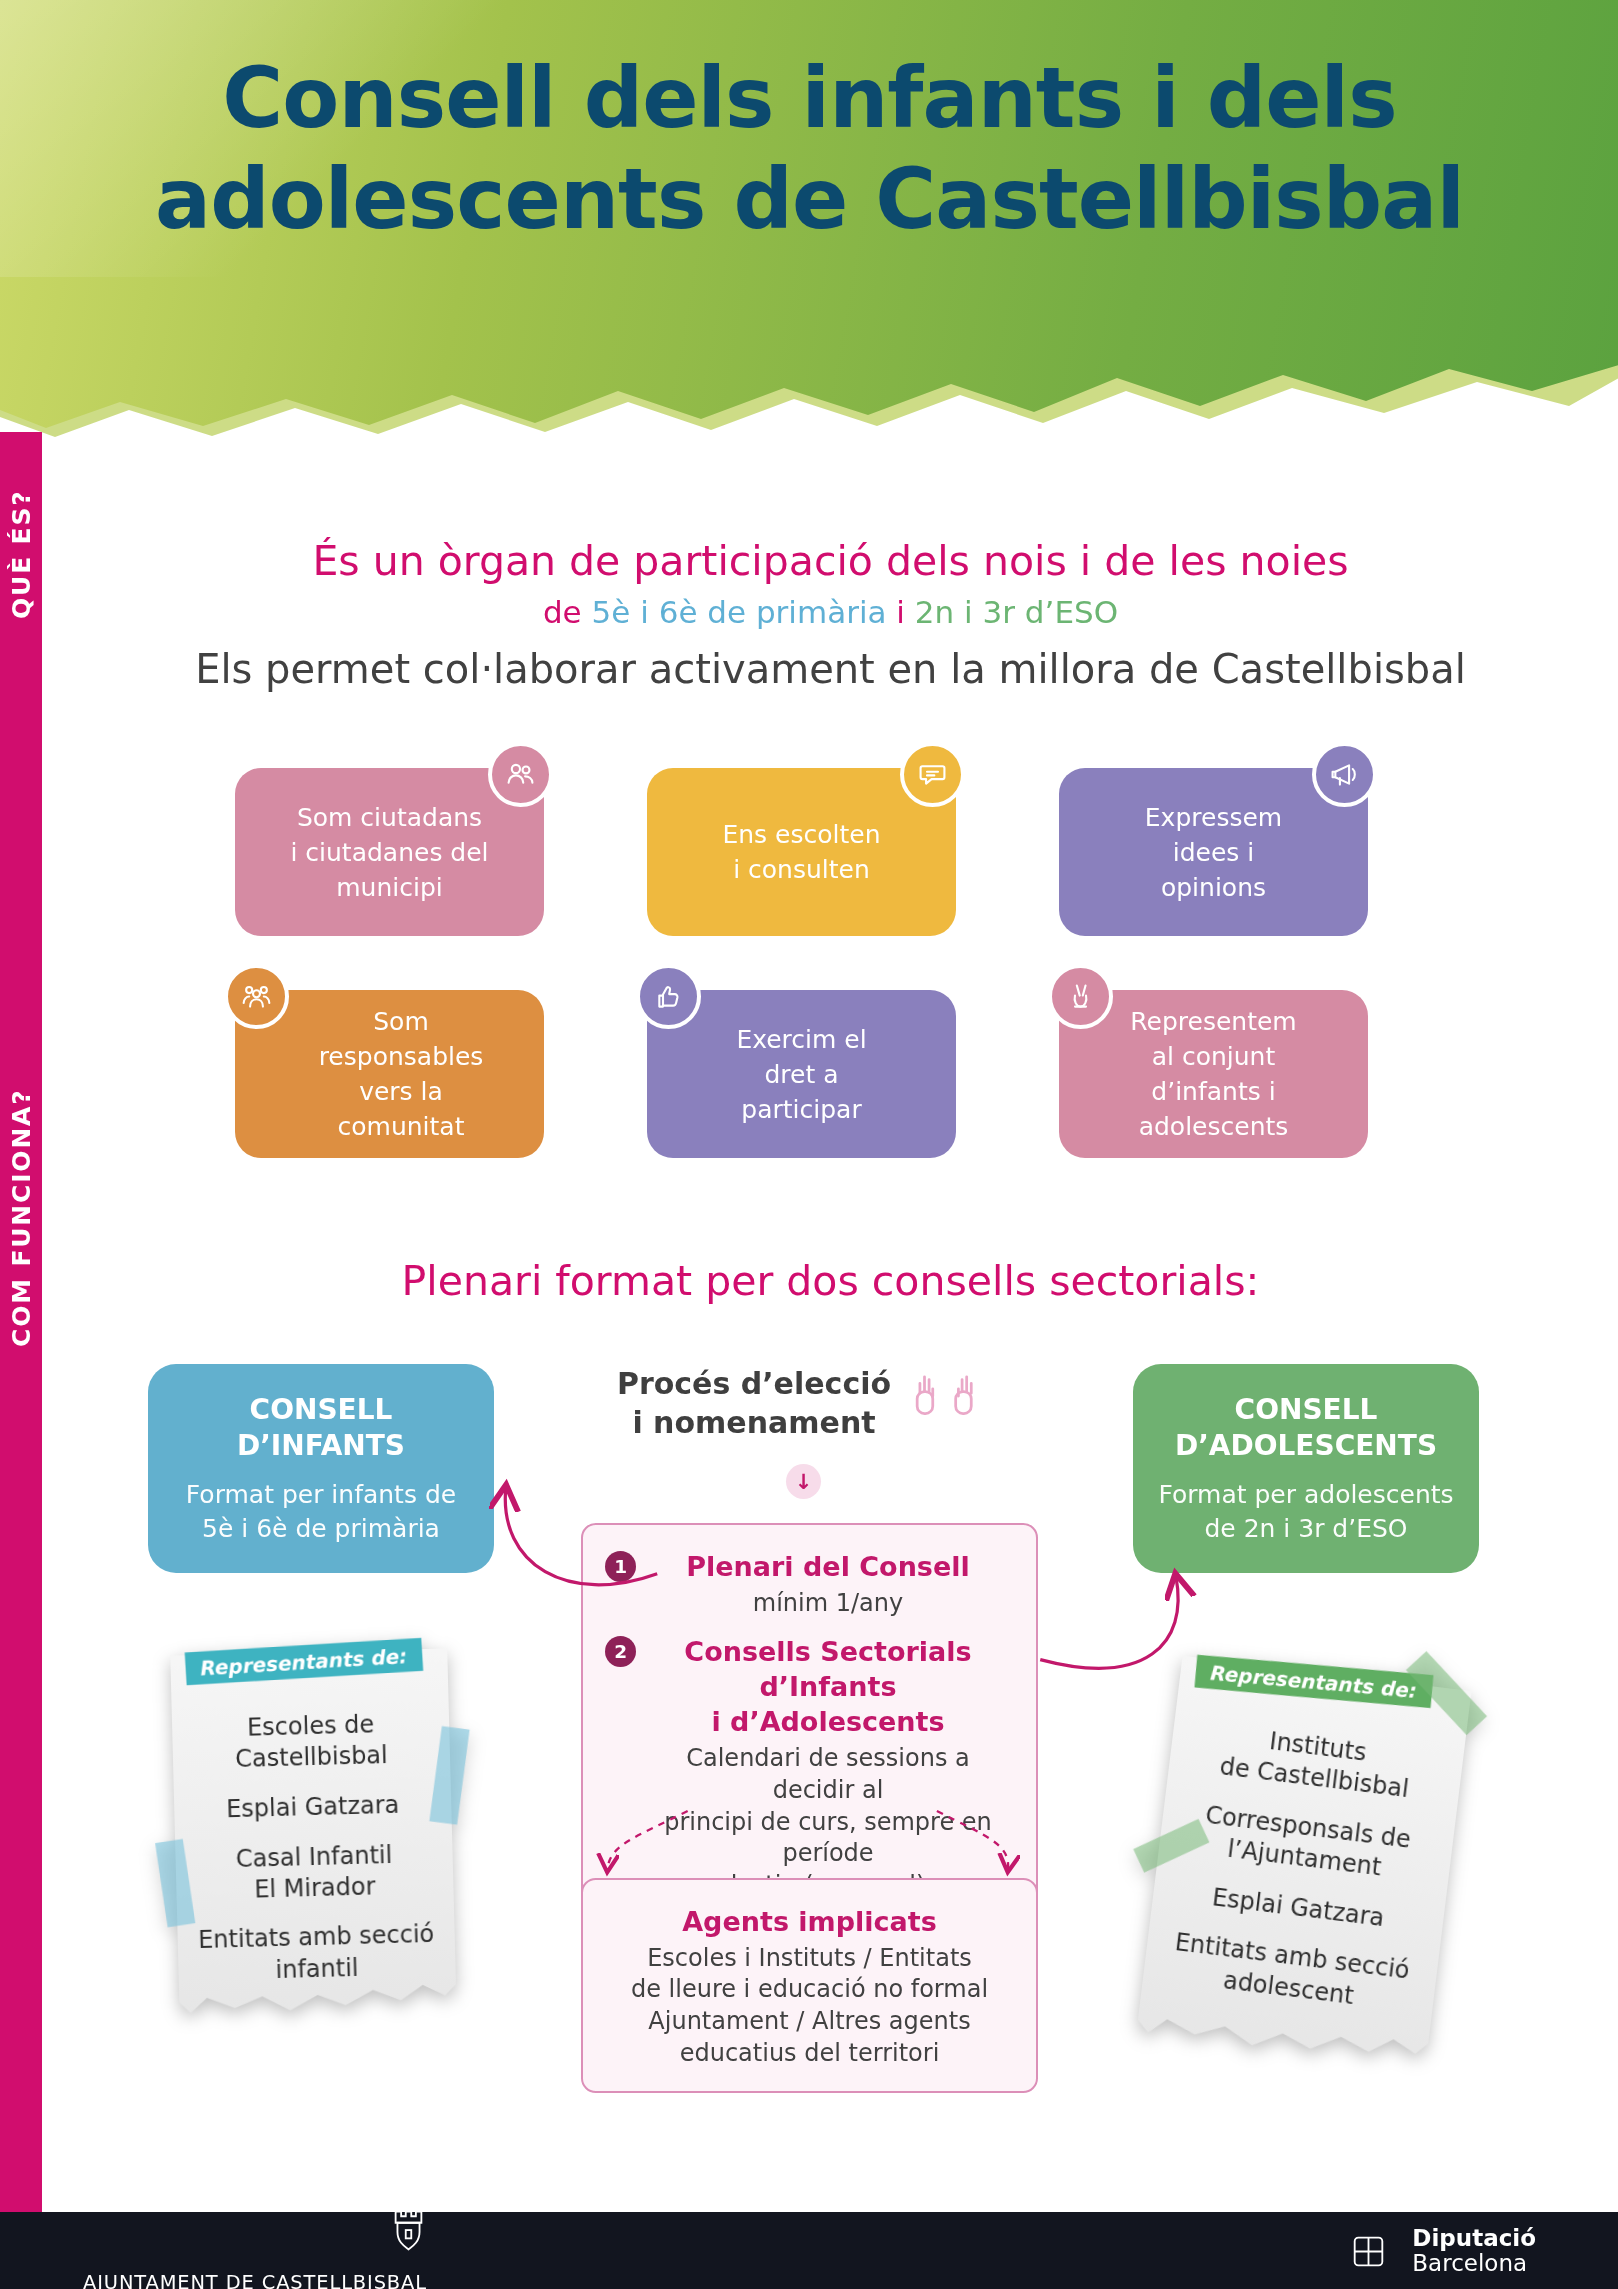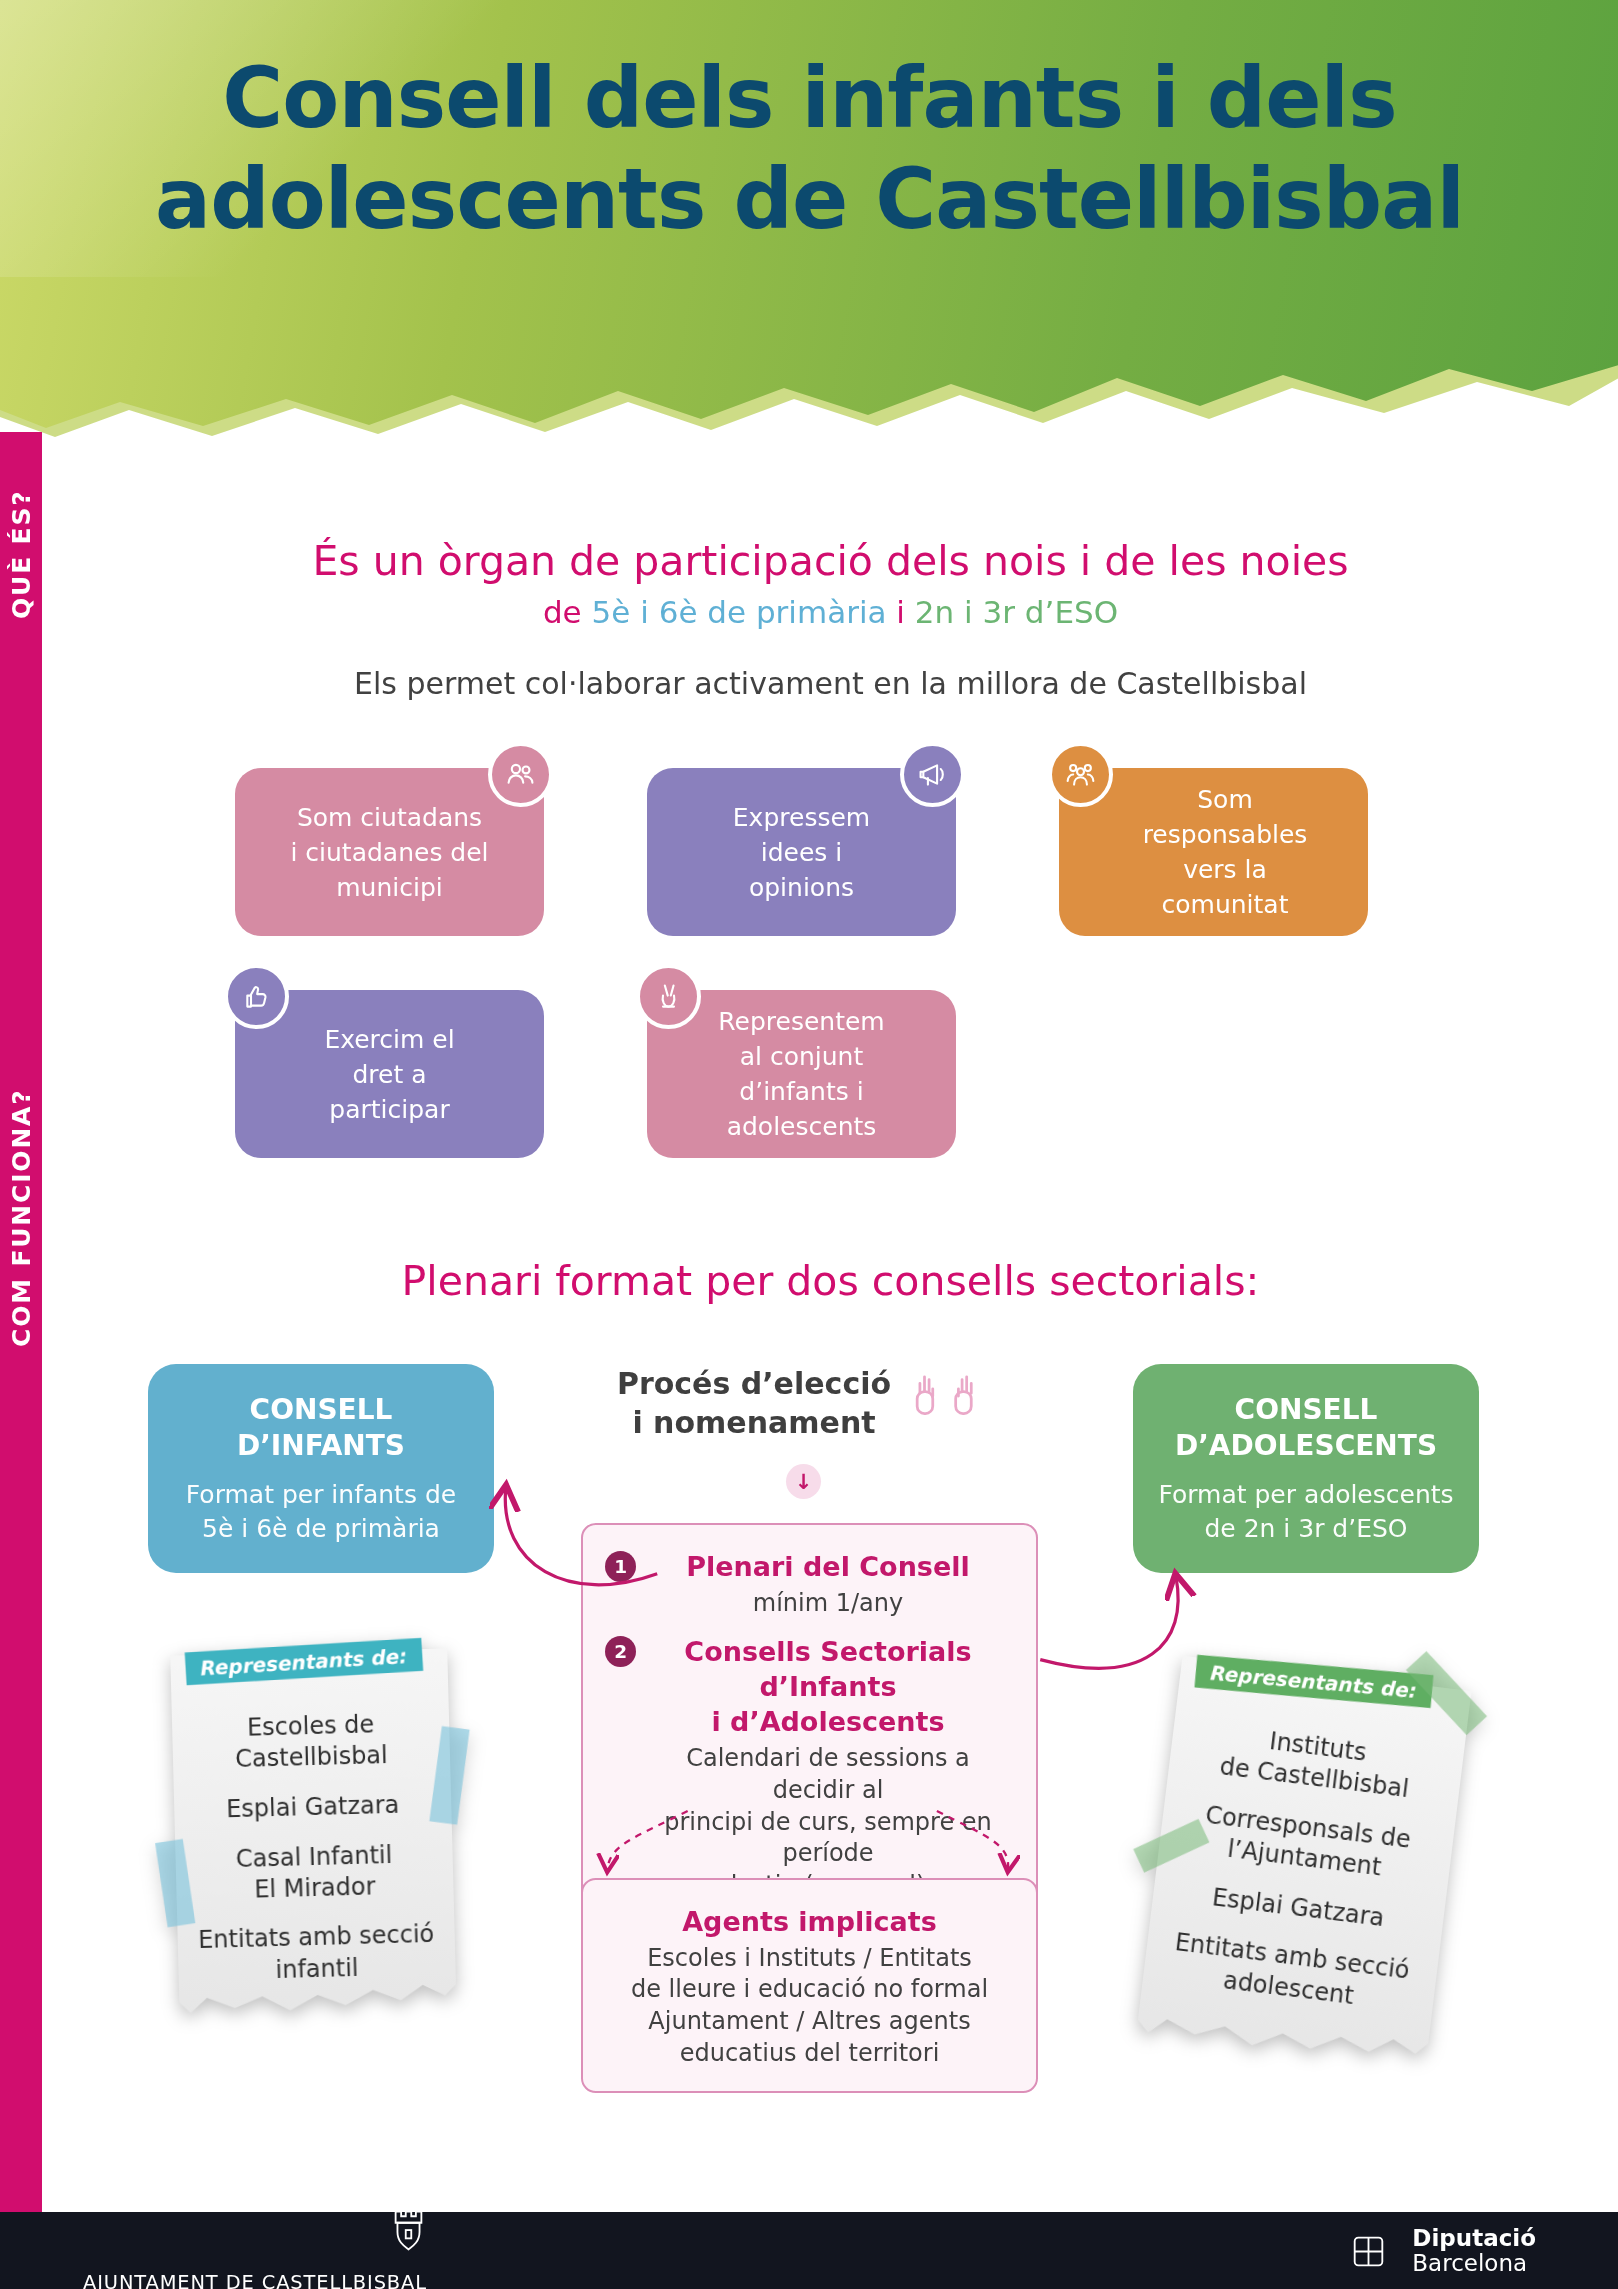--- a/index.html
+++ b/index.html
@@ -23,21 +23,21 @@
   .side-label{position:absolute;left:0;width:42px;display:flex;align-items:center;justify-content:center;
     writing-mode:vertical-rl;transform:rotate(180deg);color:#ffffff;font-weight:bold;font-size:25px;letter-spacing:1.8px;}
   .side-label-1{top:443px;height:222px;}
   .side-label-2{top:1052px;height:332px;}
 
   
   .intro{position:absolute;left:42px;right:0;top:537px;text-align:center;}
   .intro-l1{font-size:41px;color:#d10d6e;}
   .intro-l2{font-size:31px;font-weight:normal;color:#d10d6e;margin-top:9.2px;}
   .intro-l2 .blue{color:#5fb0d5;} .intro-l2 .green{color:#6cb573;}
-  .intro-l3{font-size:30px;color:#414141;margin-top:36px;}
+  .intro-l3{font-size:40px;color:#414141;margin-top:16px;}
 
   .cards{position:absolute;left:235px;top:768px;width:1134px;display:grid;
     grid-template-columns:repeat(3,309px);column-gap:103px;row-gap:54px;}
   .card{position:relative;min-height:168px;border-radius:26px;display:flex;align-items:center;justify-content:center;
     color:#ffffff;font-size:25px;line-height:1.4;text-align:center;padding:11px;box-sizing:border-box;}
   .card--pink{background:#d58ba3;} .card--yellow{background:#efb93f;}
   .card--purple{background:#8a80bd;} .card--orange{background:#dd8f41;padding-left:34px;}
   .icon-circle{position:absolute;width:57px;height:57px;border-radius:50%;border:4.6px solid #ffffff;
     background:inherit;display:flex;align-items:center;justify-content:center;}
   .icon-tr{top:-26px;right:-9.2px;} .icon-tl{top:-26px;left:-11px;}
@@ -131,20 +131,30 @@
 municipi</span>
       <span class="icon-circle icon-tr">
         <svg width="33" height="33" viewBox="0 0 36 36">
             <circle cx="13" cy="12" r="4.5"></circle>
             <circle cx="24" cy="13" r="3.8"></circle>
             <path d="M5,27 c0,-5 4,-8 8,-8 s8,3 8,8"></path>
             <path d="M23,20 c4,0 8,2.5 8,7"></path>
           </svg>
       </span>
     </div>
+    <div class="card card--yellow">
+      <span class="pre">Ens escolten
+i consulten</span>
+      <span class="icon-circle icon-tr">
+        <svg width="33" height="33" viewBox="0 0 36 36">
+            <path d="M7,9 h22 a2,2 0 0 1 2,2 v10 a2,2 0 0 1 -2,2 h-12 l-6,5 v-5 h-4 a2,2 0 0 1 -2,-2 v-10 a2,2 0 0 1 2,-2 z"></path>
+            <path d="M12,15 h12 M12,19 h8"></path>
+          </svg>
+      </span>
+    </div>
     <div class="card card--purple">
       <span class="pre">Expressem
 idees i
 opinions</span>
       <span class="icon-circle icon-tr">
         <svg width="33" height="33" viewBox="0 0 36 36">
             <path d="M8,15 l15,-7 v20 l-15,-7 z"></path>
             <path d="M8,15 h-3 v6 h3"></path>
             <path d="M13,22 v7"></path>
             <path d="M27,12 c3,2.5 3,9.5 0,12"></path>

